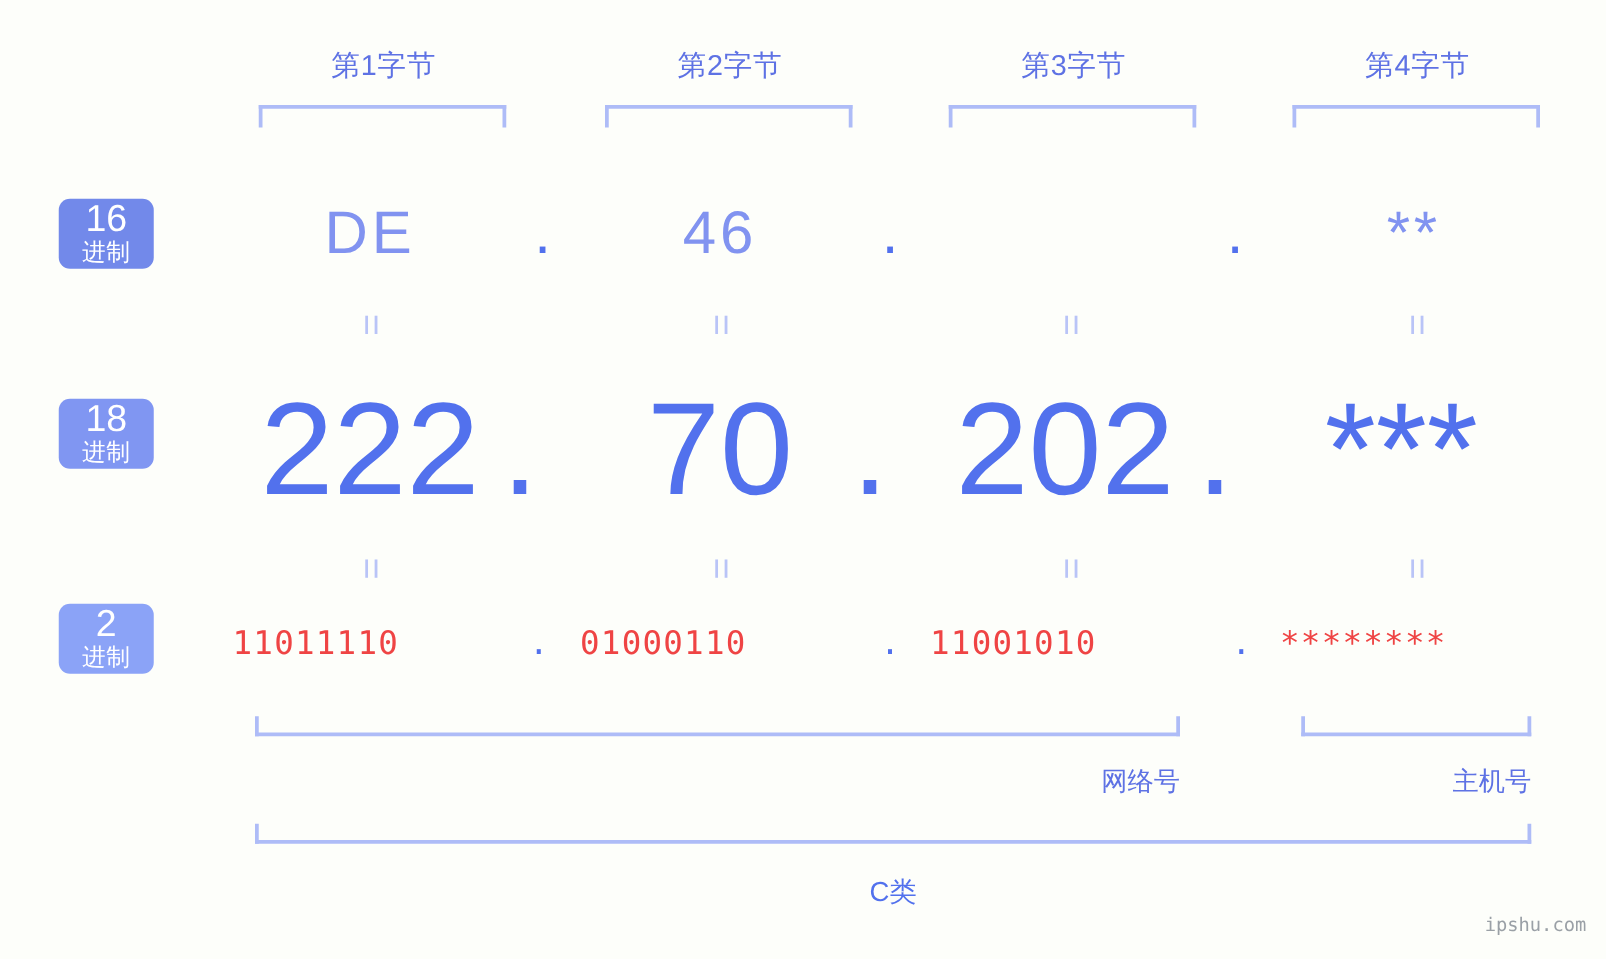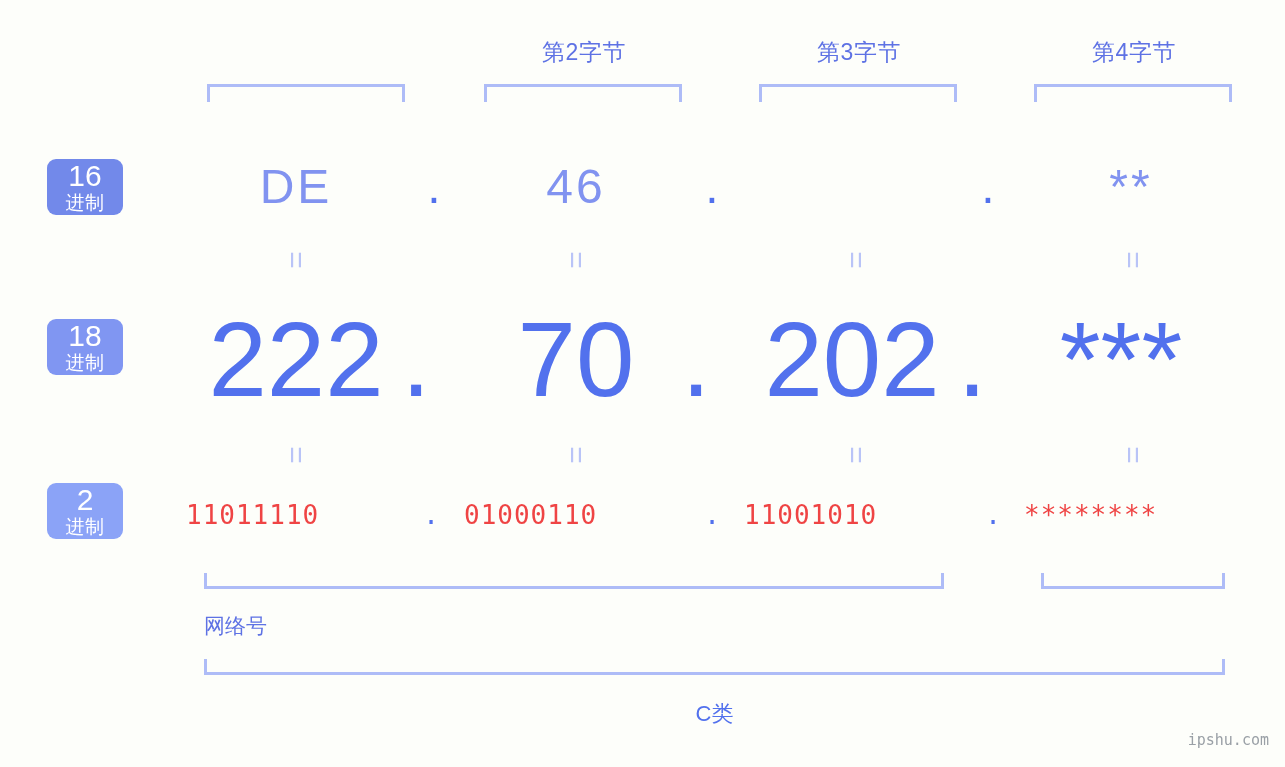--- a/index.html
+++ b/index.html
@@ -157,21 +157,21 @@
     position: absolute;
     height: 16px;
     border-bottom: 3px solid #aebcf7;
     border-left: 3px solid #aebcf7;
     border-right: 3px solid #aebcf7;
     box-sizing: border-box;
   }
 
   .part-label {
     position: absolute;
-    text-align: left;
+    text-align: right;
     font-size: 21px;
     line-height: 28px;
     color: #5e72e4;
     white-space: nowrap;
   }
 
   .class-label {
     position: absolute;
     text-align: center;
     font-size: 22px;
@@ -188,20 +188,21 @@
     font-size: 15px;
     color: #9aa0a6;
     letter-spacing: 0px;
   }
 </style>
 </head>
 <body>
 
 <div class="stage">
 
+  <div class="byte-label" style="left:207px;">第1字节</div>
   <div class="byte-label" style="left:484px;">第2字节</div>
   <div class="byte-label" style="left:759px;">第3字节</div>
   <div class="byte-label" style="left:1034px;">第4字节</div>
 
   <div class="bracket-top" style="left:207px; width:198px;"></div>
   <div class="bracket-top" style="left:484px; width:198px;"></div>
   <div class="bracket-top" style="left:759px; width:198px;"></div>
   <div class="bracket-top" style="left:1034px; width:198px;"></div>
 
   <div class="badge" style="top:159px; background:#7289ea;">
@@ -247,19 +248,20 @@
   <div class="bin-cell" style="left:464px;">01000110</div>
   <div class="bin-dot" style="left:697px;">.</div>
   <div class="bin-cell" style="left:744px;">11001010</div>
   <div class="bin-dot" style="left:978px;">.</div>
   <div class="bin-cell" style="left:1024px;">********</div>
 
   <div class="bracket-bottom" style="left:204px; top:573px; width:740px;"></div>
   <div class="part-label" style="left:204px; top:612px; width:740px;">网络号</div>
 
   <div class="bracket-bottom" style="left:1041px; top:573px; width:184px;"></div>
+  <div class="part-label" style="left:1041px; top:612px; width:184px;">主机号</div>
 
   <div class="bracket-bottom" style="left:204px; top:659px; width:1021px;"></div>
   <div class="class-label" style="left:204px; top:699px; width:1021px;">C类</div>
 
   <div class="watermark">ipshu.com</div>
 
 </div>
 
 </body></html>

